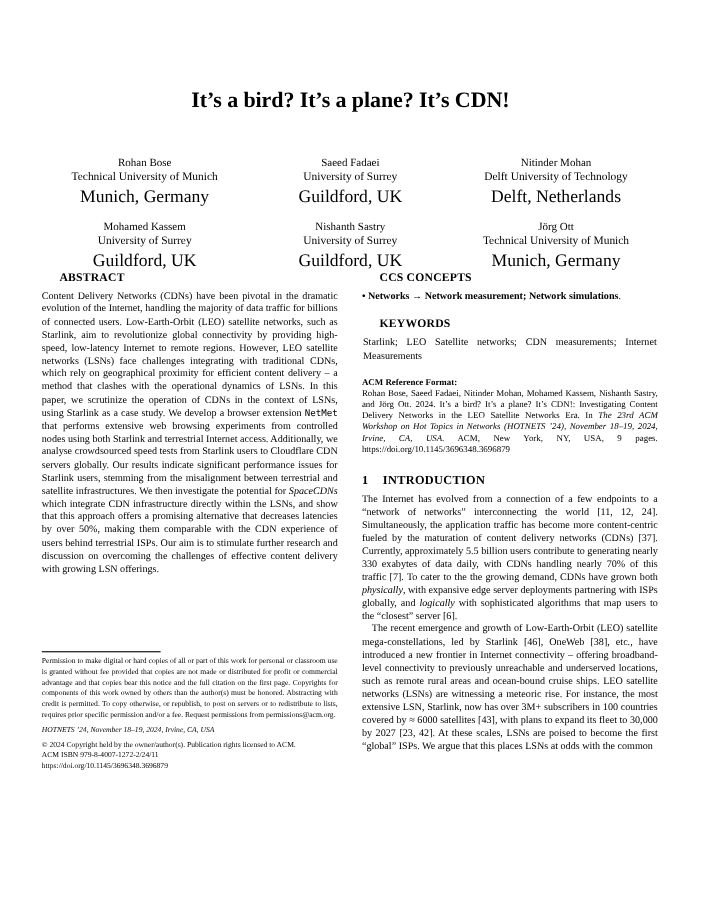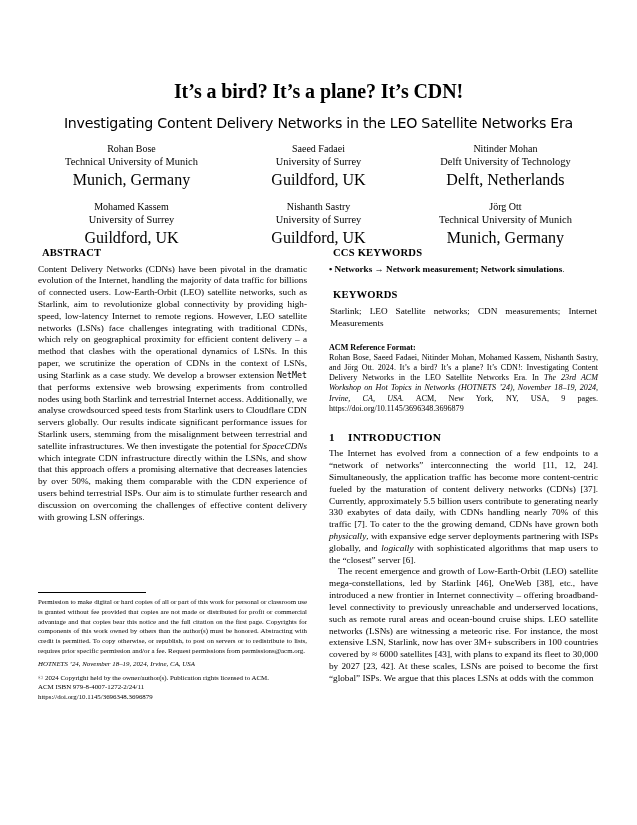--- a/index.html
+++ b/index.html
@@ -86,21 +86,21 @@
     font-size: 9.2px;
     line-height: 1.285;
   }
   .col-left  { left: 38px; }
   .col-right { left: 329px; }
 
   h2.sec {
     font-family: "Liberation Serif", "DejaVu Serif", serif;
     font-size: 10.6px;
     font-weight: bold;
-    margin: 0 0 4px 4px;
+    margin: 0 0 4px 16px;
     letter-spacing: 0.2px;
   }
   h2.sec.spaced { margin-top: 13px; }
 
   h2.numbered {
     font-family: "Liberation Serif", "DejaVu Serif", serif;
     font-size: 11.2px;
     font-weight: bold;
     margin: 16px 0 4px 0;
     letter-spacing: 0.3px;
@@ -159,21 +159,20 @@
   .copyright p.gap { margin-top: 4px; }
   .copyright .nojust { text-align: left; }
 </style>
 </head>
 <body>
 
 <div class="page">
 
   <div class="title-block">
     <h1 class="paper-title">It’s a bird? It’s a plane? It’s CDN!</h1>
-    <div class="paper-subtitle">Investigating Content Delivery Networks in the LEO Satellite Networks Era</div>
   </div>
 
   <div class="authors">
     <div class="author">
       <span class="author-name">Rohan Bose</span>
       <span class="author-affil">Technical University of Munich</span>
       <span class="author-loc">Munich, Germany</span>
     </div>
     <div class="author">
       <span class="author-name">Saeed Fadaei</span>
@@ -210,21 +209,21 @@
   <div class="copyright">
     <div class="rule"></div>
     <p>Permission to make digital or hard copies of all or part of this work for personal or classroom use is granted without fee provided that copies are not made or distributed for profit or commercial advantage and that copies bear this notice and the full citation on the first page. Copyrights for components of this work owned by others than the author(s) must be honored. Abstracting with credit is permitted. To copy otherwise, or republish, to post on servers or to redistribute to lists, requires prior specific permission and/or a fee. Request permissions from permissions@acm.org.</p>
     <p class="venue nojust">HOTNETS ’24, November 18–19, 2024, Irvine, CA, USA</p>
     <p class="gap nojust">© 2024 Copyright held by the owner/author(s). Publication rights licensed to ACM.</p>
     <p class="nojust">ACM ISBN 979-8-4007-1272-2/24/11</p>
     <p class="nojust">https://doi.org/10.1145/3696348.3696879</p>
   </div>
 
   <div class="col col-right">
-    <h2 class="sec">CCS KEYWORDS</h2>
+    <h2 class="sec">CCS CONCEPTS</h2>
     <p class="ccs-line"><span>• Networks → Network measurement; Network simulations</span><span style="font-weight:400">.</span></p>
 
     <h2 class="sec spaced">KEYWORDS</h2>
     <p class="kw-line">Starlink; LEO Satellite networks; CDN measurements; Internet Measurements</p>
 
     <div class="refblock">
       <span class="reftitle">ACM Reference Format:</span><span>Rohan Bose, Saeed Fadaei, Nitinder Mohan, Mohamed Kassem, Nishanth Sastry, and Jörg Ott. 2024. It’s a bird? It’s a plane? It’s CDN!: Investigating Content Delivery Networks in the LEO Satellite Networks Era. In </span><i>The 23rd ACM Workshop on Hot Topics in Networks (HOTNETS ’24), November 18–19, 2024, Irvine, CA, USA.</i><span> ACM, New York, NY, USA, 9 pages. https://doi.org/10.1145/3696348.3696879</span>
     </div>
 
     <h2 class="numbered">

